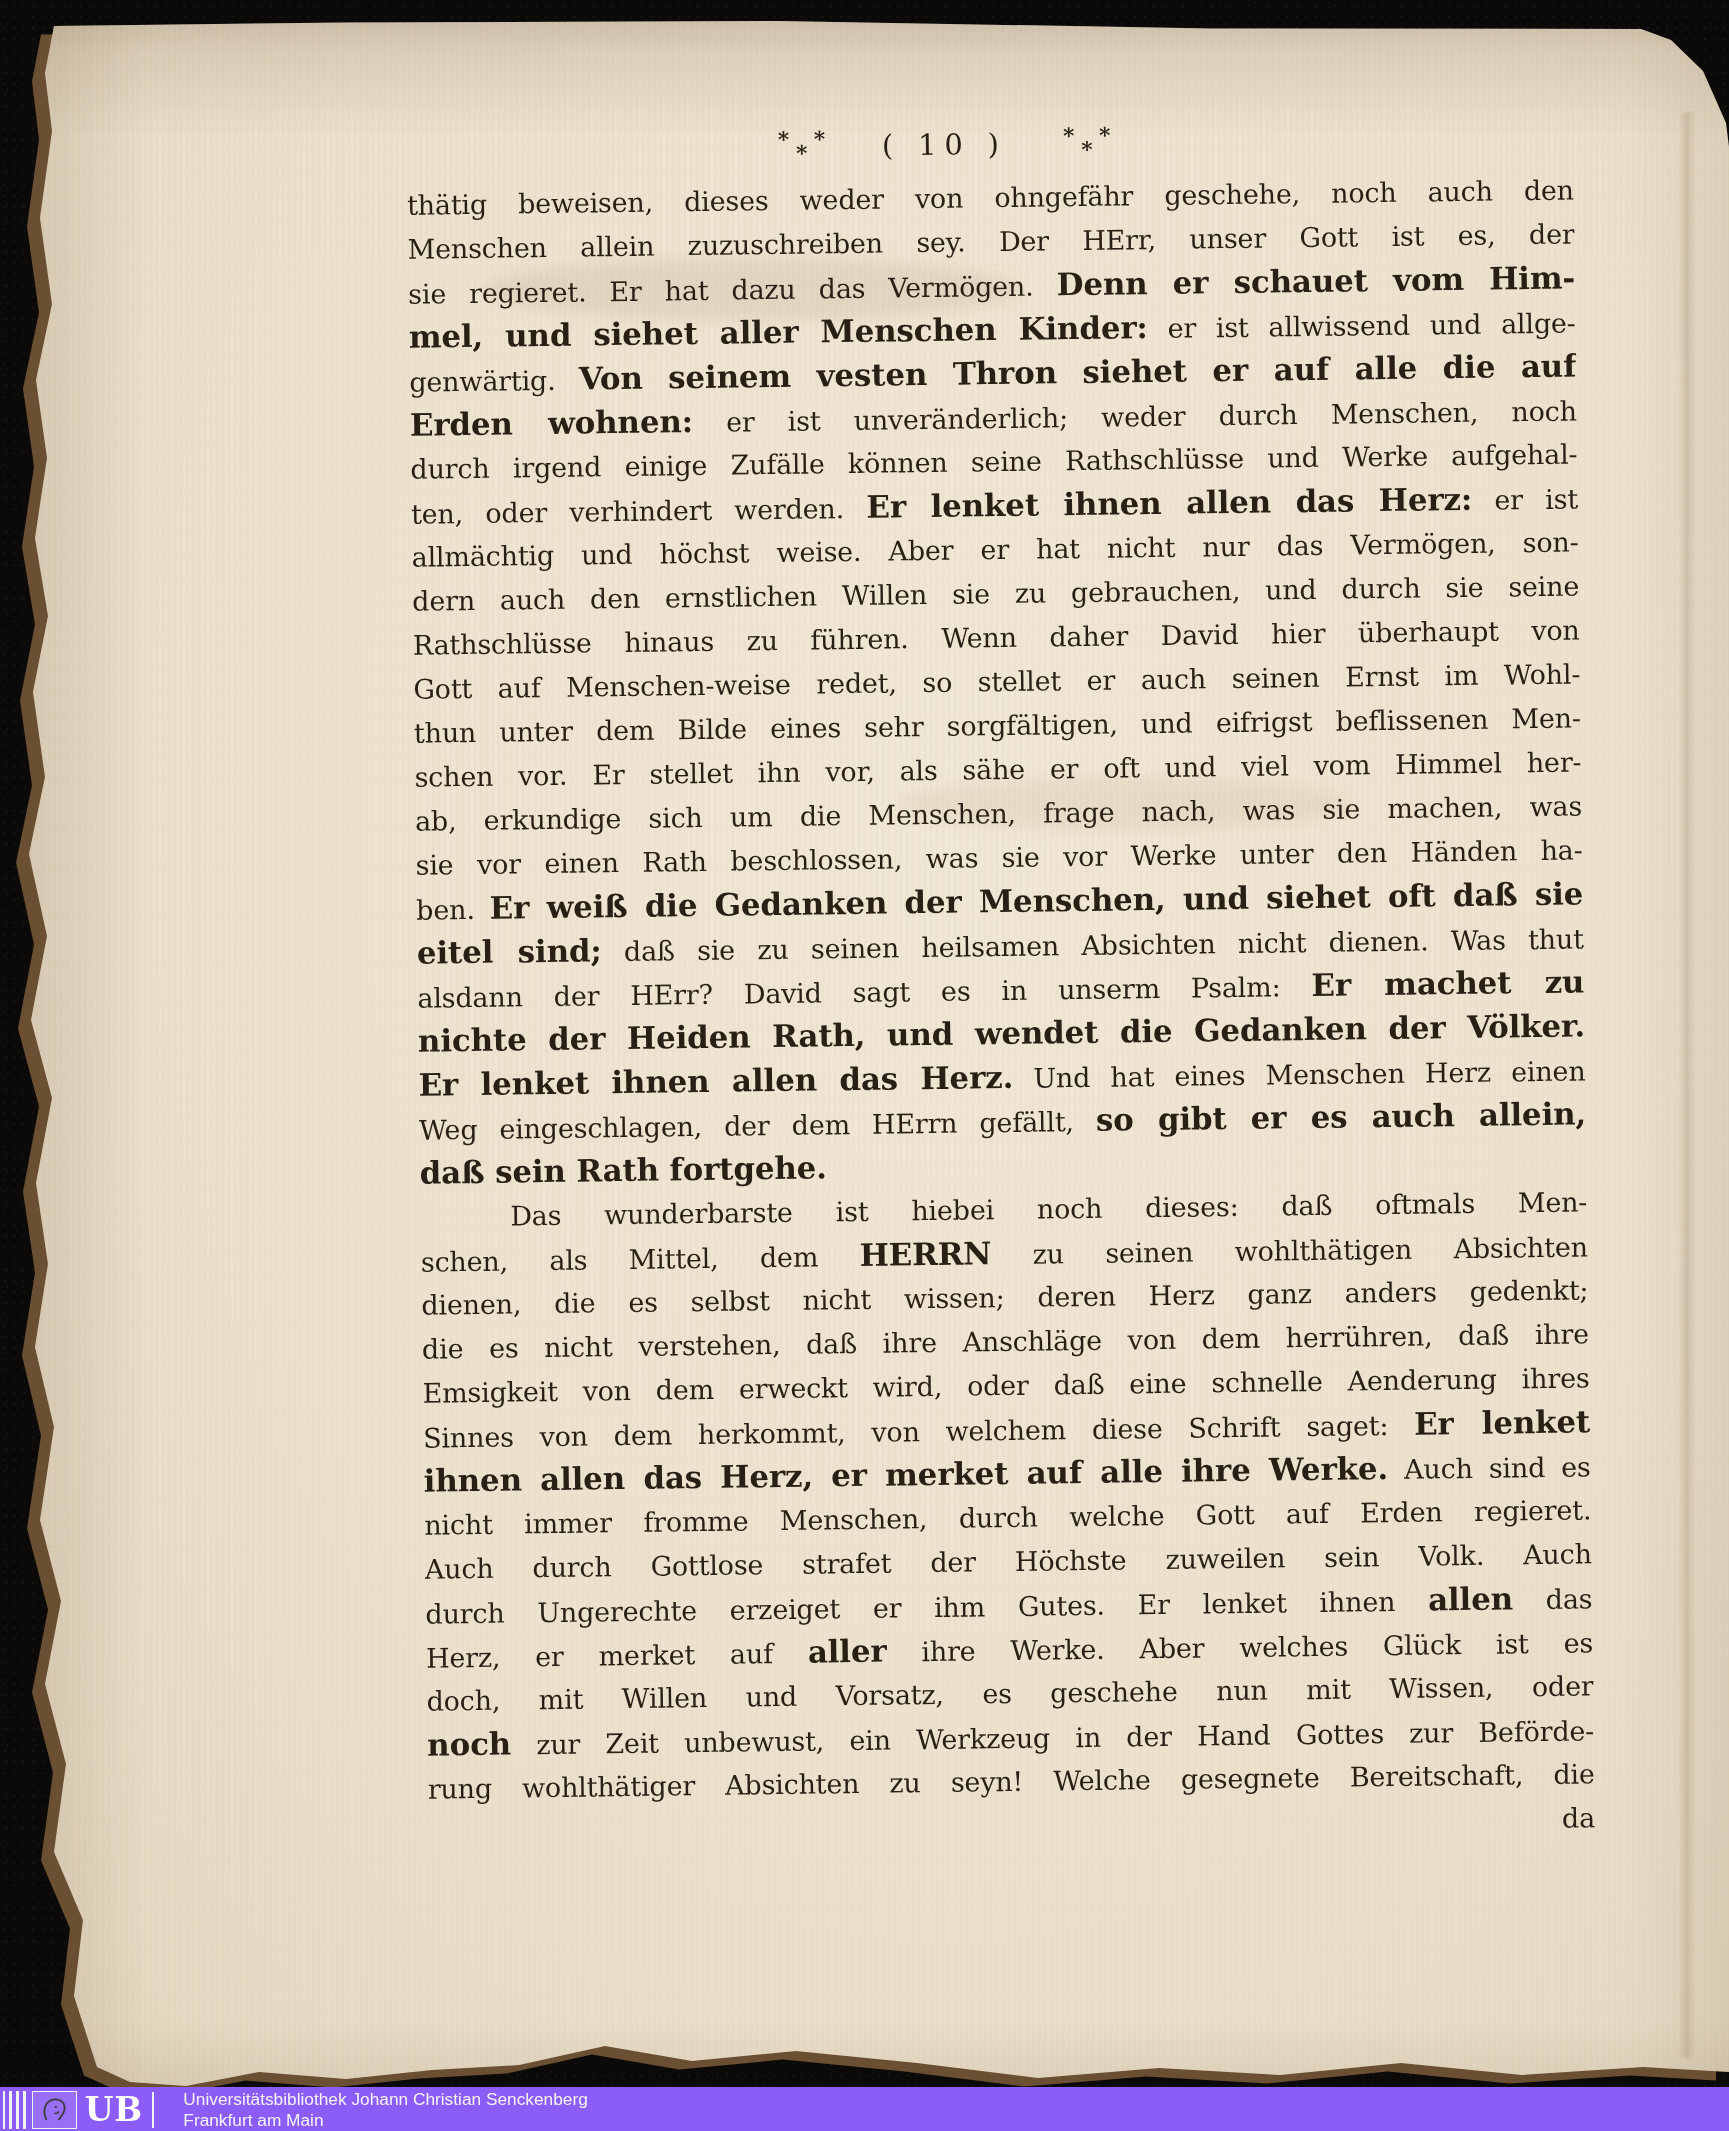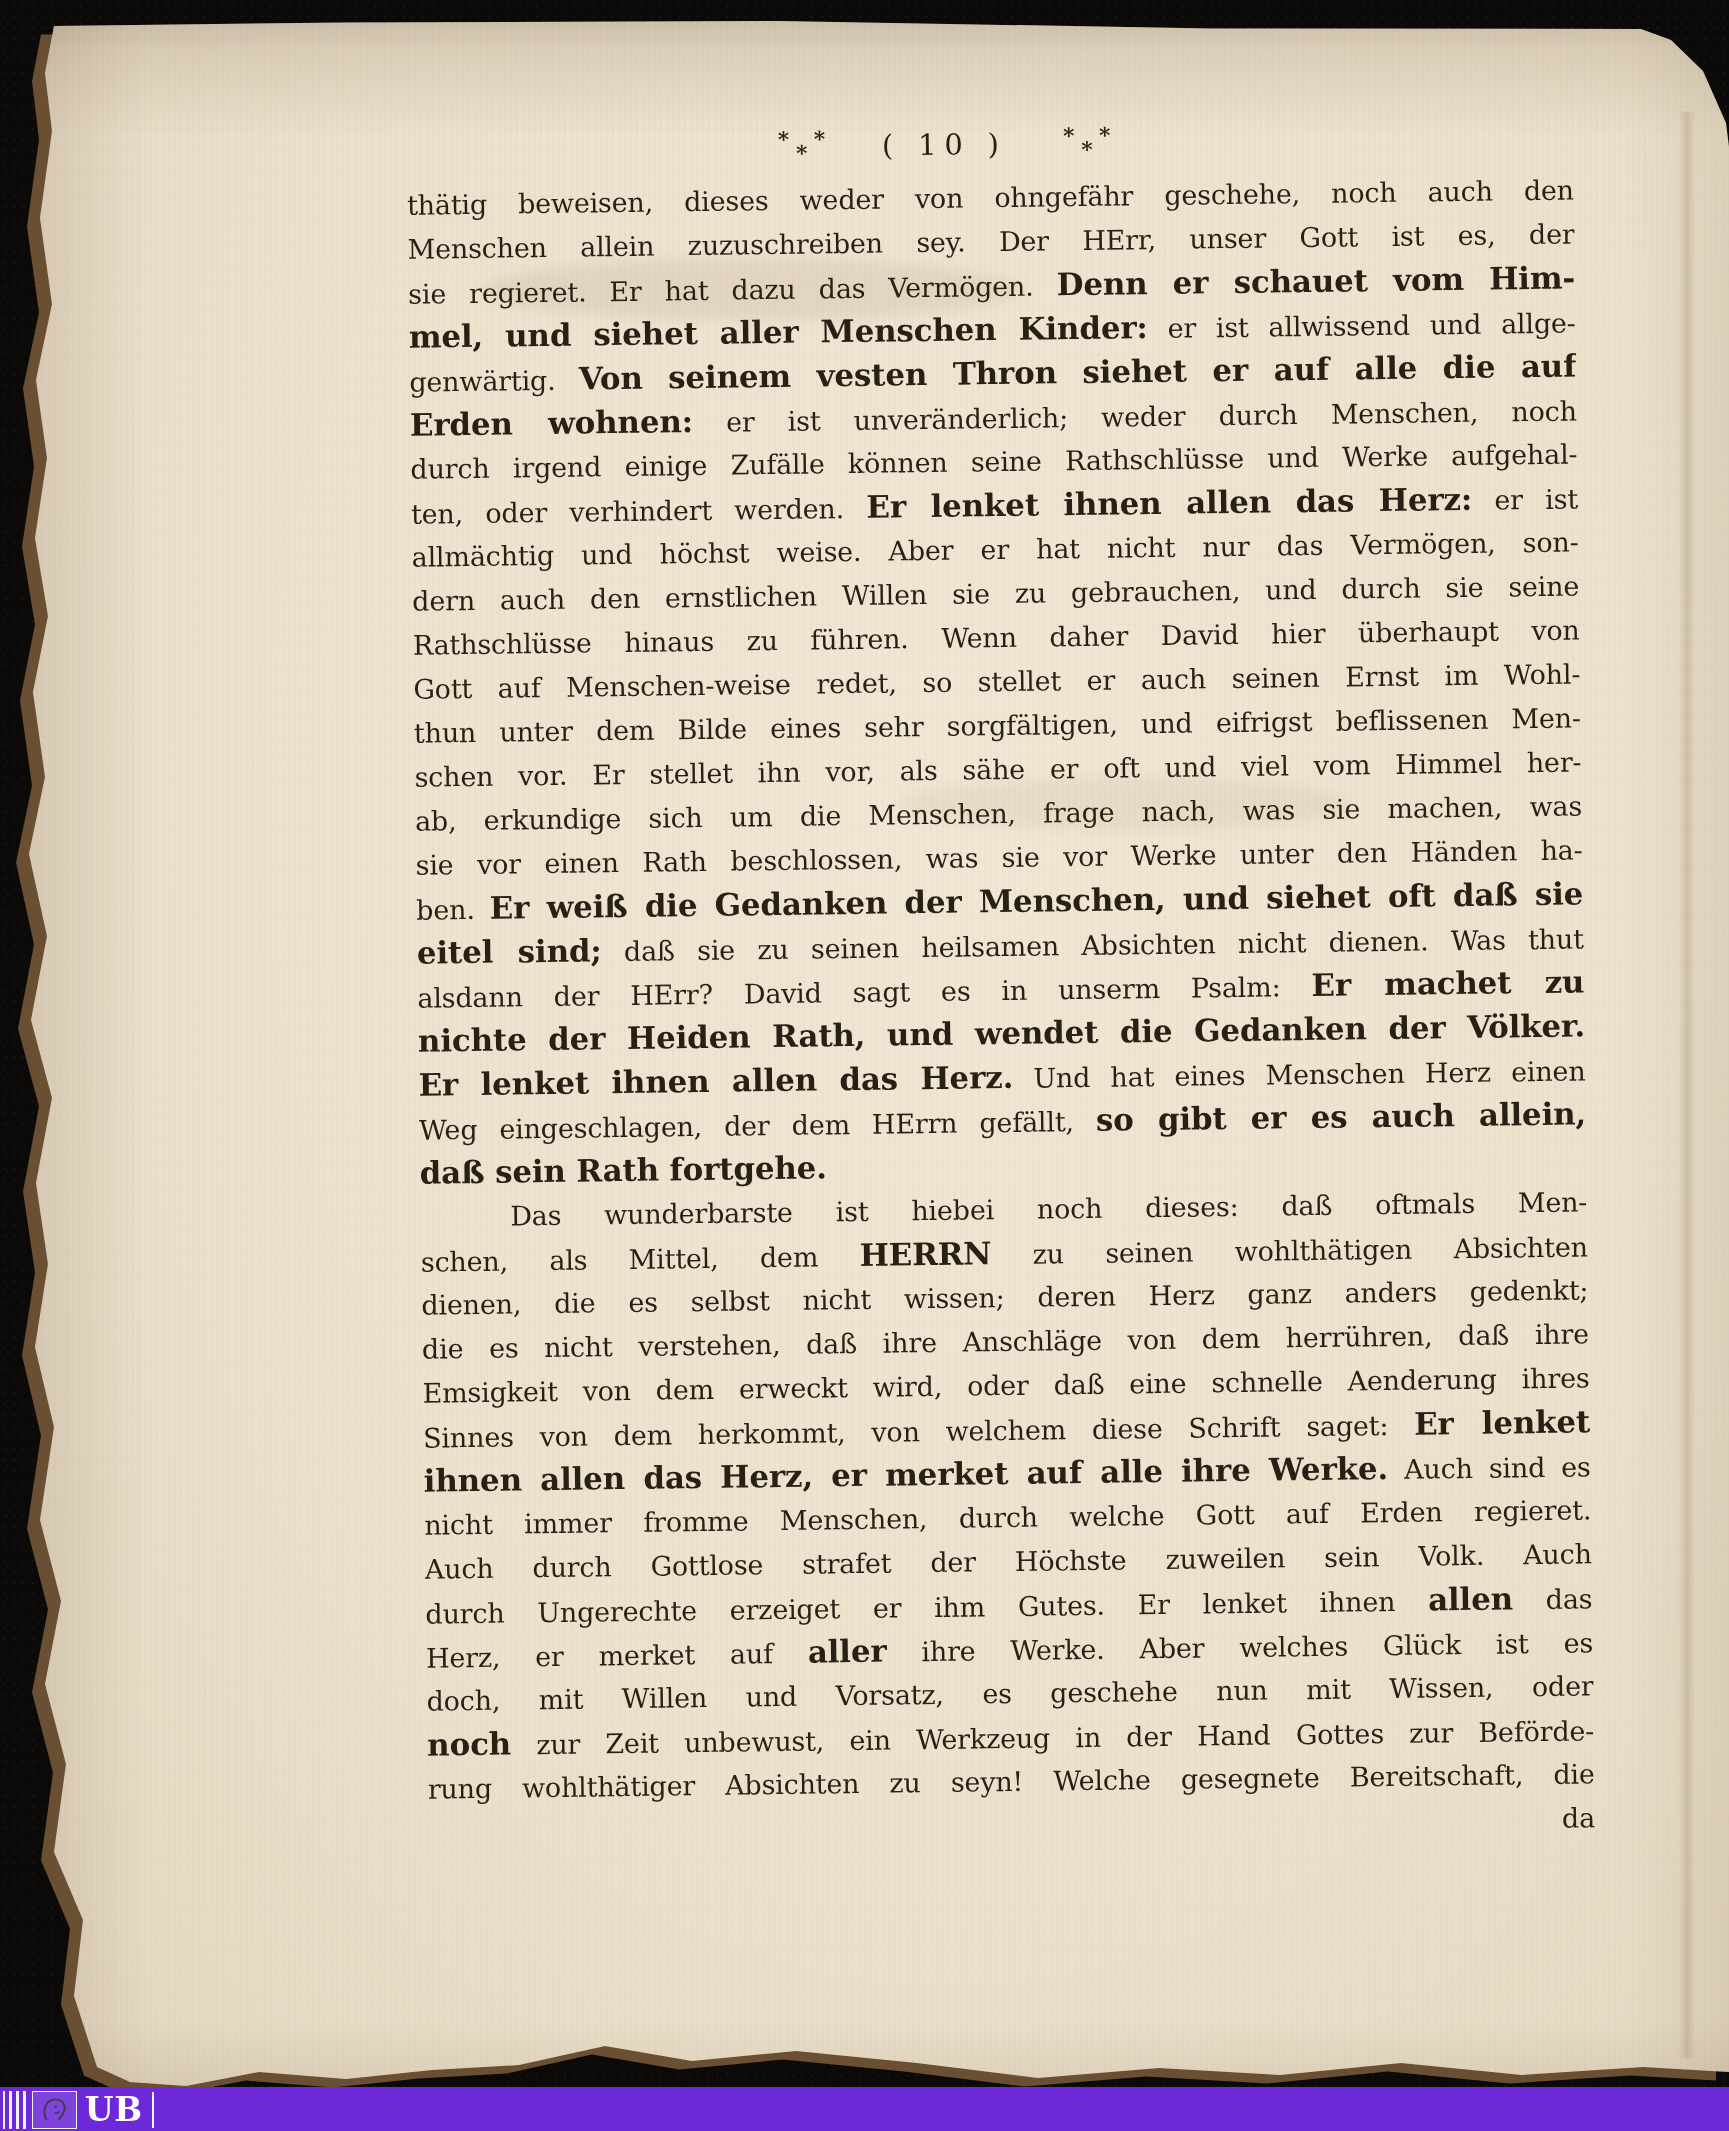--- a/index.html
+++ b/index.html
@@ -62,21 +62,21 @@
     position:relative;height:44px;line-height:43px;margin-left:128px;width:1167px;
     font-size:27px;text-align:justify;text-align-last:justify;text-justify:inter-word;
     overflow:hidden;letter-spacing:-0.2px;
   }
   .line.no-just{text-align:left;text-align-last:left;}
   .line.indent{padding-left:90px;width:1077px;}
   .em{font-weight:bold;font-size:31px;}
   .catchword-line{height:44px;line-height:43px;margin-left:128px;width:1167px;text-align:right;font-size:27px;}
 
   .footer-bar{
-    position:absolute;left:0;bottom:0;width:1729px;height:45px;background:#6d28d9;
+    position:absolute;left:0;bottom:0;width:1729px;height:45px;background:#8b5cf6;
     display:flex;align-items:center;z-index:50;
   }
   .logo-bars{display:flex;gap:4.3px;margin-left:2.6px;height:38px;}
   .logo-bars i{width:2.6px;background:#f2f2f0;display:block;}
   .portrait-box{
     width:45px;height:38px;border:1.7px solid #f2f2f0;margin-left:6px;box-sizing:border-box;
     display:flex;align-items:center;justify-content:center;background:rgba(255,255,255,0.12);
   }
   .logo-ub{font-family:"DejaVu Serif",serif;font-weight:bold;color:#fdfdfb;font-size:33px;margin-left:7.8px;letter-spacing:0.9px;line-height:1;}
   .logo-rule{width:2.6px;height:36px;background:#f2f2f0;margin-left:8.6px;}
@@ -154,14 +154,18 @@
     </span>
   <span class="portrait-box">
     <svg width="35" height="29" viewBox="0 0 26 22">
       <path d="M7 19 C4 13 5 5 12 3.5 C18 2.5 21.5 6.5 20.5 11.5 C19.8 15 17.5 16.5 16 19" fill="none" stroke="#3c3c3a" stroke-width="1.4"></path>
       <circle cx="14" cy="9" r="0.9" fill="#3c3c3a"></circle>
       <path d="M16.5 12.5 C15.5 14 14 14.3 13 13.6" fill="none" stroke="#3c3c3a" stroke-width="1.1"></path>
     </svg>
   </span>
   <span class="logo-ub">UB</span>
   <span class="logo-rule"></span>
+  <span class="footer-text">
+    <span style="display:block">Universitätsbibliothek Johann Christian Senckenberg</span>
+    <span style="display:block">Frankfurt am Main</span>
+  </span>
 </div>
 
 
 </body></html>

